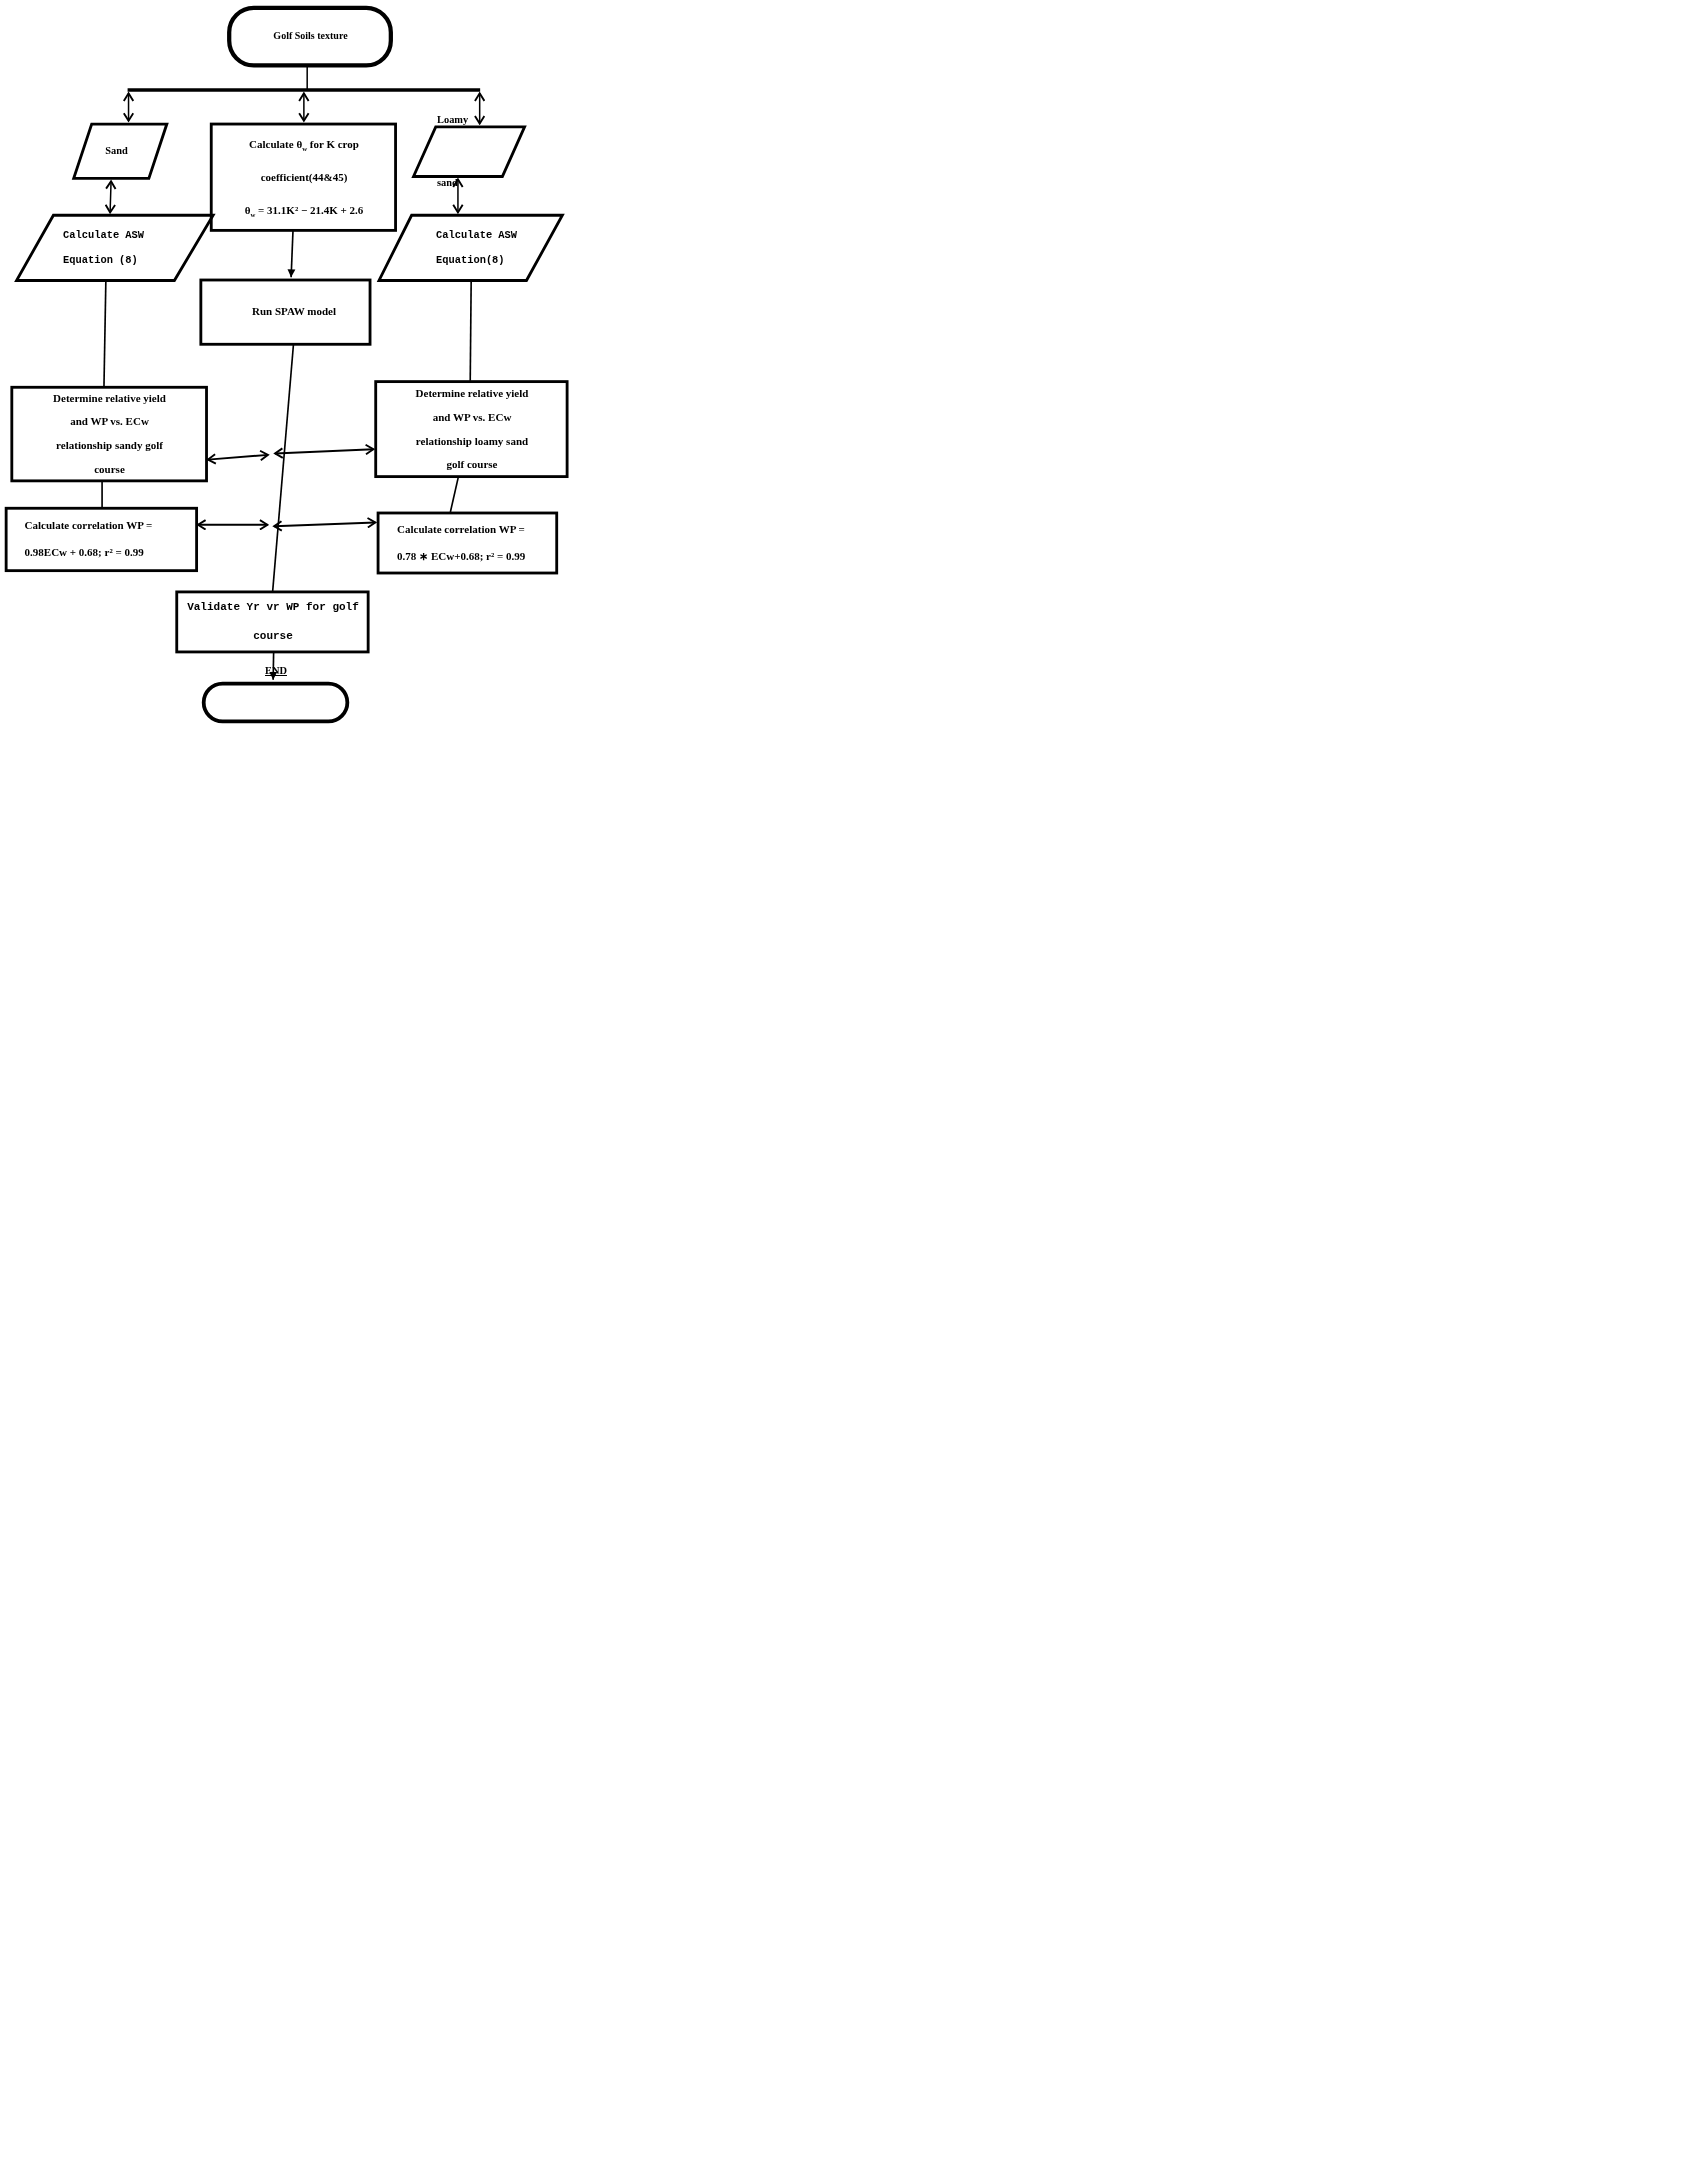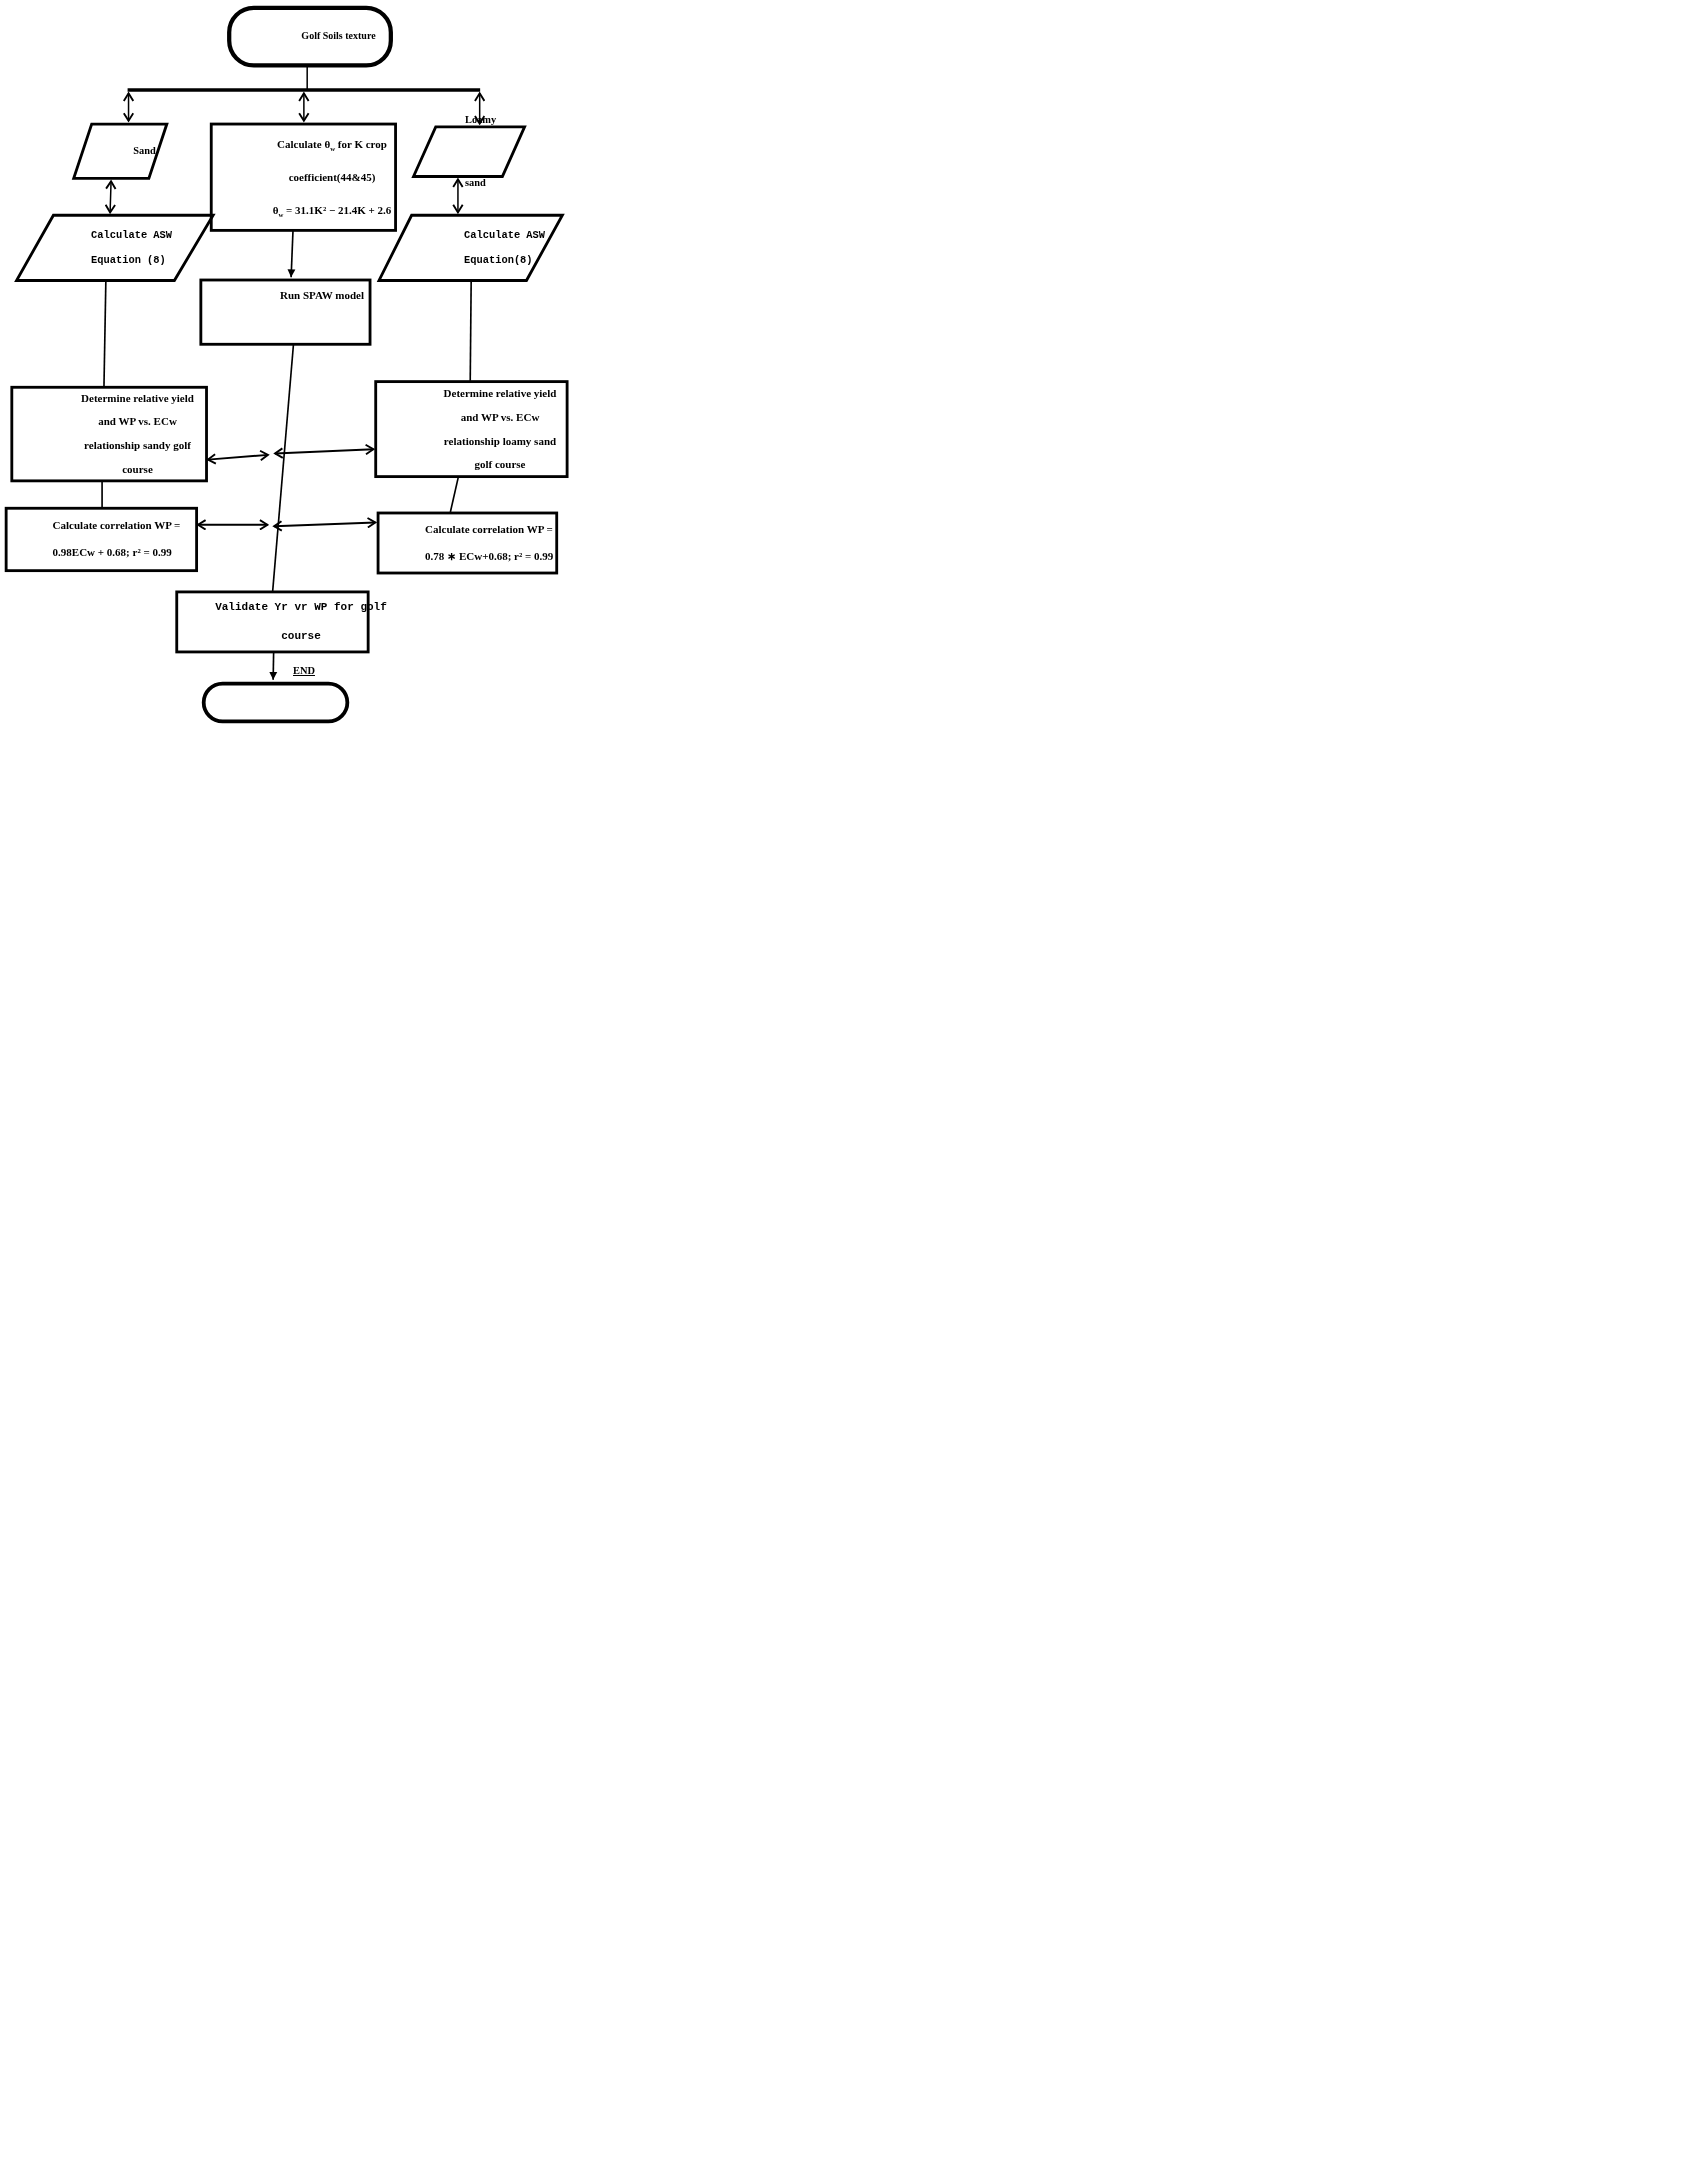--- a/index.html
+++ b/index.html
@@ -13,21 +13,20 @@
     overflow:hidden;
   }
   svg.layer{position:absolute;left:0;top:0;width:569px;height:724px;}
   .label{
     position:absolute;
     display:flex;flex-direction:column;
     align-items:center;justify-content:center;
     text-align:center;
     font-size:11px;line-height:2.15;
     white-space:nowrap;
-    margin-left:28px;
   }
   .label.left-align{align-items:flex-start;text-align:left;}
   .fs21{font-size:10px;}
   .fs22{font-size:10.4px;}
   .lh22{line-height:2.2;gap:40px;}
   .lh24{line-height:2.4;font-family:Liberation Mono, monospace;}
   .lh25{line-height:2.5;}
   .lh26{line-height:2.6;}
   .lh30{line-height:3.0;}
   sub{font-size:0.62em;line-height:0;}
@@ -103,21 +102,21 @@
   <div class="label left-align fs22 lh24" style="left:63px;top:221px;width:123px;height:53px;">
     <span>Calculate ASW</span>
     <span>Equation (8)</span>
   </div>
 
   <div class="label left-align fs22 lh24" style="left:436px;top:221px;width:123px;height:53px;">
     <span>Calculate ASW</span>
     <span>Equation(8)</span>
   </div>
 
-  <div class="label" style="left:201px;top:264px;width:186px;height:64px;">
+  <div class="label" style="left:201px;top:280px;width:186px;height:64px;">
     <span>Run SPAW model</span>
   </div>
 
   <div class="label" style="left:12px;top:387px;width:195px;height:94px;">
     <span>Determine relative yield</span>
     <span>and WP vs. ECw</span>
     <span>relationship sandy golf</span>
     <span>course</span>
   </div>
 

